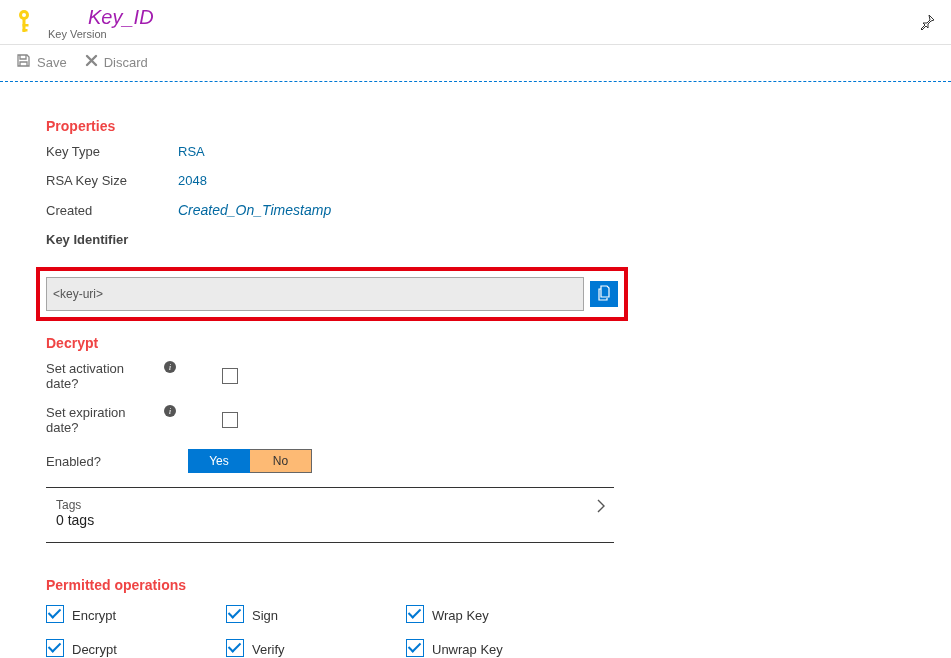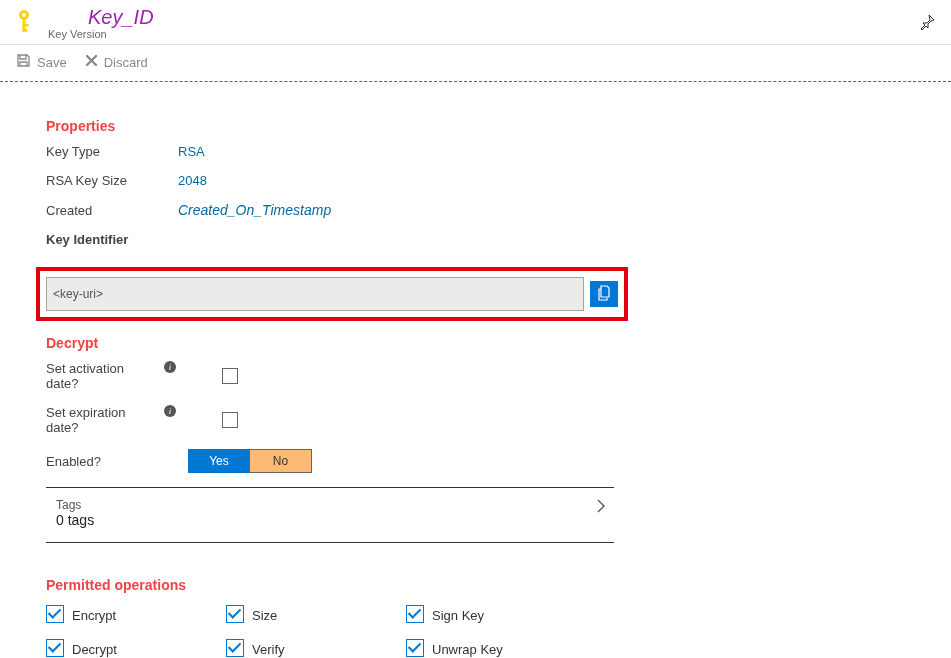--- a/index.html
+++ b/index.html
@@ -336,25 +336,25 @@
 
   <h2 class="section">Permitted operations</h2>
 
   <div class="perm-grid">
     <div class="perm-item">
       <span class="check checked"></span>
       <span>Encrypt</span>
     </div>
     <div class="perm-item">
       <span class="check checked"></span>
-      <span>Size</span>
-    </div>
-    <div class="perm-item">
-      <span class="check checked"></span>
-      <span>Sign Key</span>
+      <span>Sign</span>
+    </div>
+    <div class="perm-item">
+      <span class="check checked"></span>
+      <span>Wrap Key</span>
     </div>
     <div class="perm-item">
       <span class="check checked"></span>
       <span>Decrypt</span>
     </div>
     <div class="perm-item">
       <span class="check checked"></span>
       <span>Verify</span>
     </div>
     <div class="perm-item">

